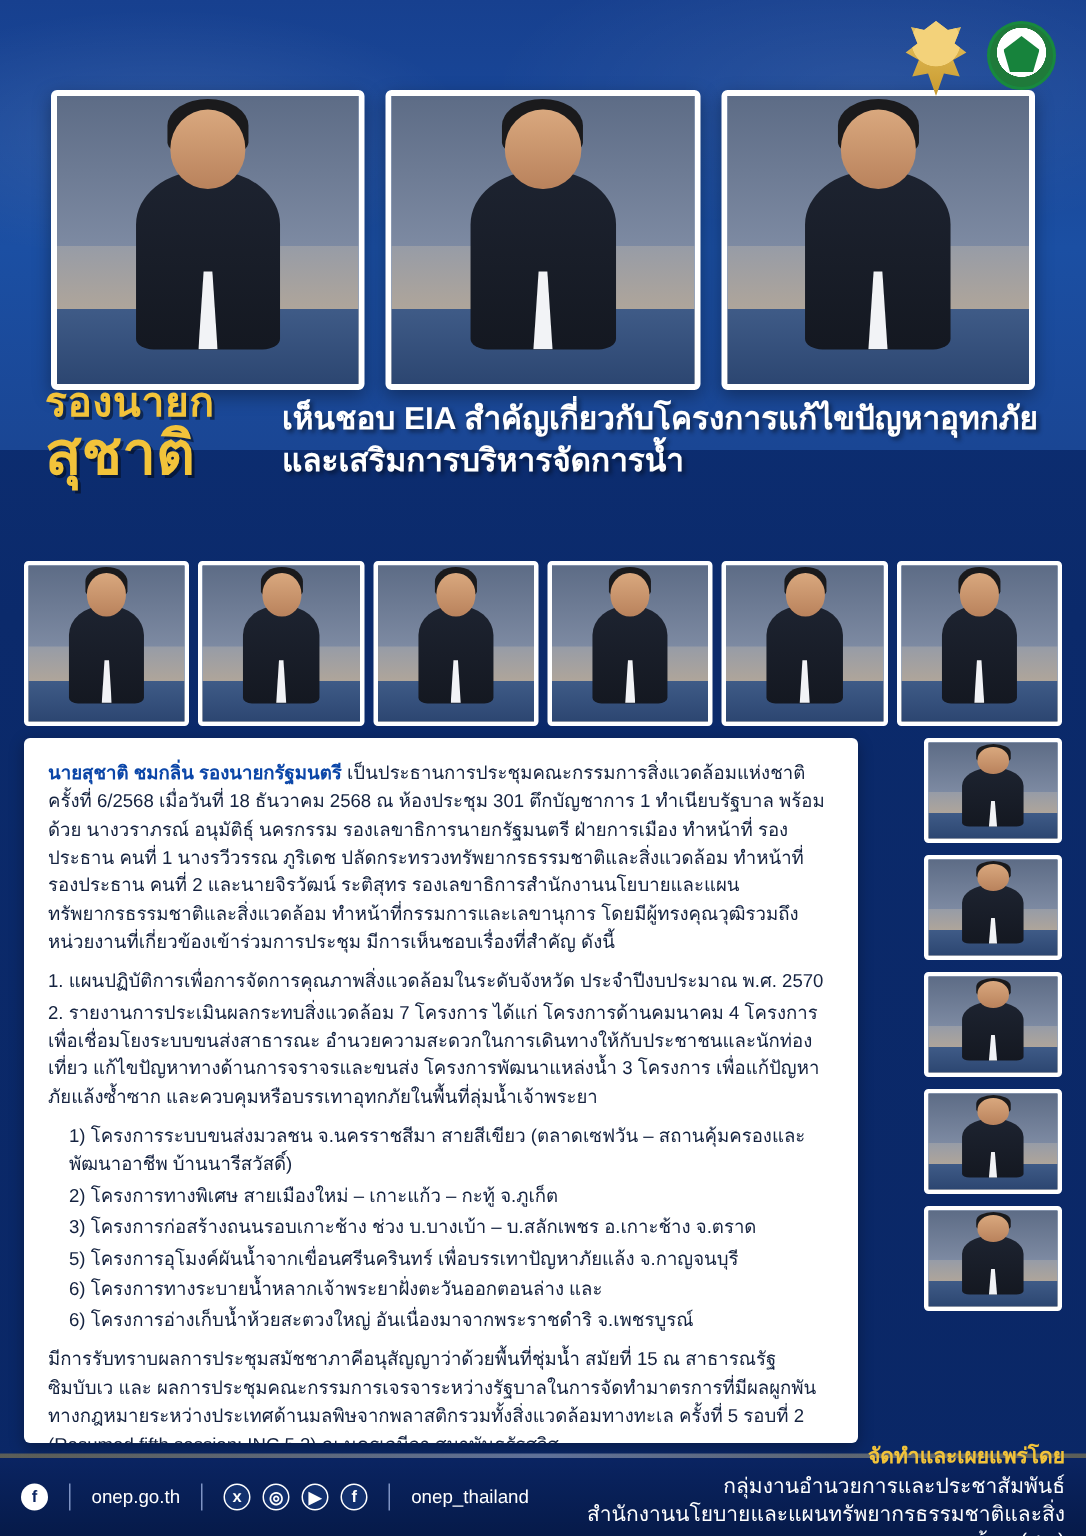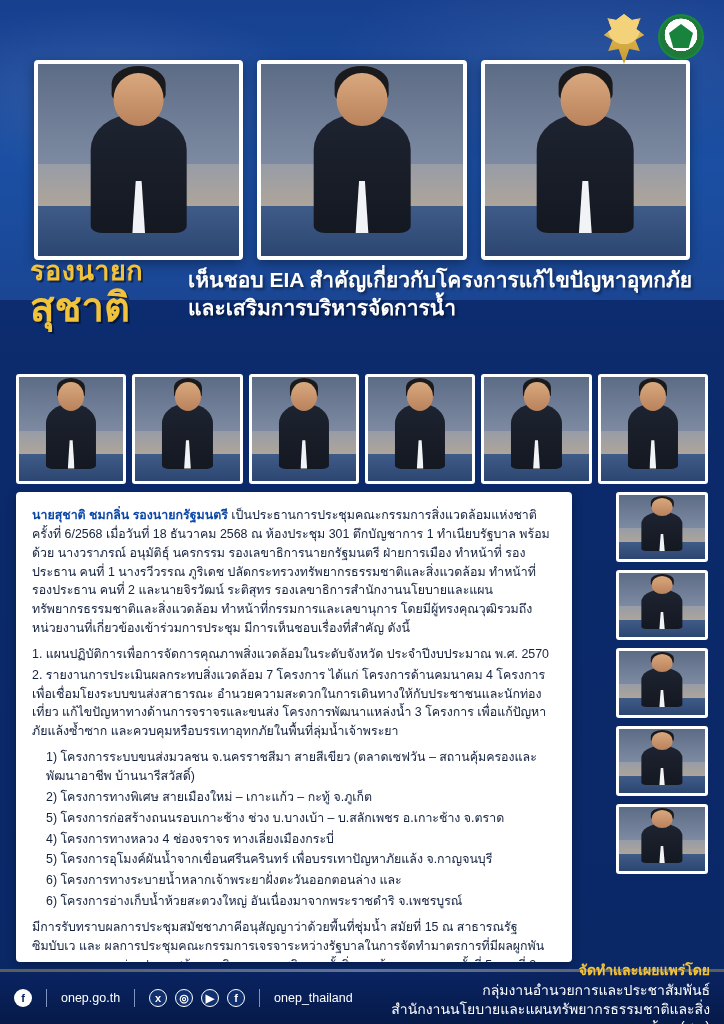--- a/index.html
+++ b/index.html
@@ -94,20 +94,21 @@
   }
 
   
   .headline-wrap{
     position:absolute; top:262px; left:0; width:724px; height:100px; z-index:7;
   }
   .headline-name{
     position:absolute; left:30px; top:-4px;
     font-weight:bold; color:#f2c33a; line-height:1.0;
     text-shadow:2px 2px 0 rgba(0,0,0,.45);
+    font-family:Liberation Mono, monospace;
   }
   .hl-1{ font-size:27px; letter-spacing:.5px; }
   .hl-2{ font-size:40px; margin-top:2px; }
   .headline-main{
     position:absolute; left:188px; top:4px; width:520px;
     color:#ffffff; font-weight:bold; font-size:21px; line-height:1.35;
     text-shadow:2px 2px 3px rgba(0,0,0,.45);
   }
 
   
@@ -281,22 +282,21 @@
   </div>
 
   <div class="content-card">
     <p>
       <span class="lead-name">นายสุชาติ  ชมกลิ่น รองนายกรัฐมนตรี</span><span> เป็นประธานการประชุมคณะกรรมการสิ่งแวดล้อมแห่งชาติ ครั้งที่ 6/2568 เมื่อวันที่ 18 ธันวาคม 2568 ณ ห้องประชุม 301 ตึกบัญชาการ 1 ทำเนียบรัฐบาล พร้อมด้วย นางวราภรณ์ อนุมัติธุ์ นครกรรม รองเลขาธิการนายกรัฐมนตรี ฝ่ายการเมือง ทำหน้าที่ รองประธาน คนที่ 1 นางรวีวรรณ  ภูริเดช ปลัดกระทรวงทรัพยากรธรรมชาติและสิ่งแวดล้อม ทำหน้าที่รองประธาน คนที่ 2 และนายจิรวัฒน์  ระติสุทร รองเลขาธิการสำนักงานนโยบายและแผนทรัพยากรธรรมชาติและสิ่งแวดล้อม ทำหน้าที่กรรมการและเลขานุการ โดยมีผู้ทรงคุณวุฒิรวมถึงหน่วยงานที่เกี่ยวข้องเข้าร่วมการประชุม มีการเห็นชอบเรื่องที่สำคัญ ดังนี้</span>
     </p>
     <p class="block-gap">1. แผนปฏิบัติการเพื่อการจัดการคุณภาพสิ่งแวดล้อมในระดับจังหวัด ประจำปีงบประมาณ พ.ศ. 2570</p>
     <p>2. รายงานการประเมินผลกระทบสิ่งแวดล้อม 7 โครงการ ได้แก่ โครงการด้านคมนาคม 4 โครงการ เพื่อเชื่อมโยงระบบขนส่งสาธารณะ อำนวยความสะดวกในการเดินทางให้กับประชาชนและนักท่องเที่ยว แก้ไขปัญหาทางด้านการจราจรและขนส่ง โครงการพัฒนาแหล่งน้ำ 3 โครงการ เพื่อแก้ปัญหาภัยแล้งซ้ำซาก และควบคุมหรือบรรเทาอุทกภัยในพื้นที่ลุ่มน้ำเจ้าพระยา</p>
     <p class="list-item block-gap">1) โครงการระบบขนส่งมวลชน จ.นครราชสีมา สายสีเขียว (ตลาดเซฟวัน – สถานคุ้มครองและพัฒนาอาชีพ บ้านนารีสวัสดิ์)</p>
     <p class="list-item">2) โครงการทางพิเศษ สายเมืองใหม่ – เกาะแก้ว – กะทู้ จ.ภูเก็ต</p>
-    <p class="list-item">5) โครงการก่อสร้างถนนรอบเกาะช้าง ช่วง บ.บางเบ้า – บ.สลักเพชร อ.เกาะช้าง จ.ตราด</p>
-    <p class="list-item">4) โครงการทางหลวง 4 ช่องจราจร ทางเลี่ยงเมืองกระบี่</p>
+    <p class="list-item">3) โครงการก่อสร้างถนนรอบเกาะช้าง ช่วง บ.บางเบ้า – บ.สลักเพชร อ.เกาะช้าง จ.ตราด</p>
     <p class="list-item">5) โครงการอุโมงค์ผันน้ำจากเขื่อนศรีนครินทร์ เพื่อบรรเทาปัญหาภัยแล้ง จ.กาญจนบุรี</p>
     <p class="list-item">6) โครงการทางระบายน้ำหลากเจ้าพระยาฝั่งตะวันออกตอนล่าง และ</p>
     <p class="list-item">6) โครงการอ่างเก็บน้ำห้วยสะตวงใหญ่ อันเนื่องมาจากพระราชดำริ จ.เพชรบูรณ์</p>
     <p class="block-gap">มีการรับทราบผลการประชุมสมัชชาภาคีอนุสัญญาว่าด้วยพื้นที่ชุ่มน้ำ สมัยที่ 15 ณ สาธารณรัฐซิมบับเว และ ผลการประชุมคณะกรรมการเจรจาระหว่างรัฐบาลในการจัดทำมาตรการที่มีผลผูกพันทางกฎหมายระหว่างประเทศด้านมลพิษจากพลาสติกรวมทั้งสิ่งแวดล้อมทางทะเล ครั้งที่ 5 รอบที่ 2 (Resumed fifth session: INC 5.2) ณ นครเจนีวา สมาพันธรัฐสวิส</p>
   </div>
 
   <div class="right-col">
     <div class="rp">
       <div class="hp-room"></div>
         <div class="hp-desk"></div>

